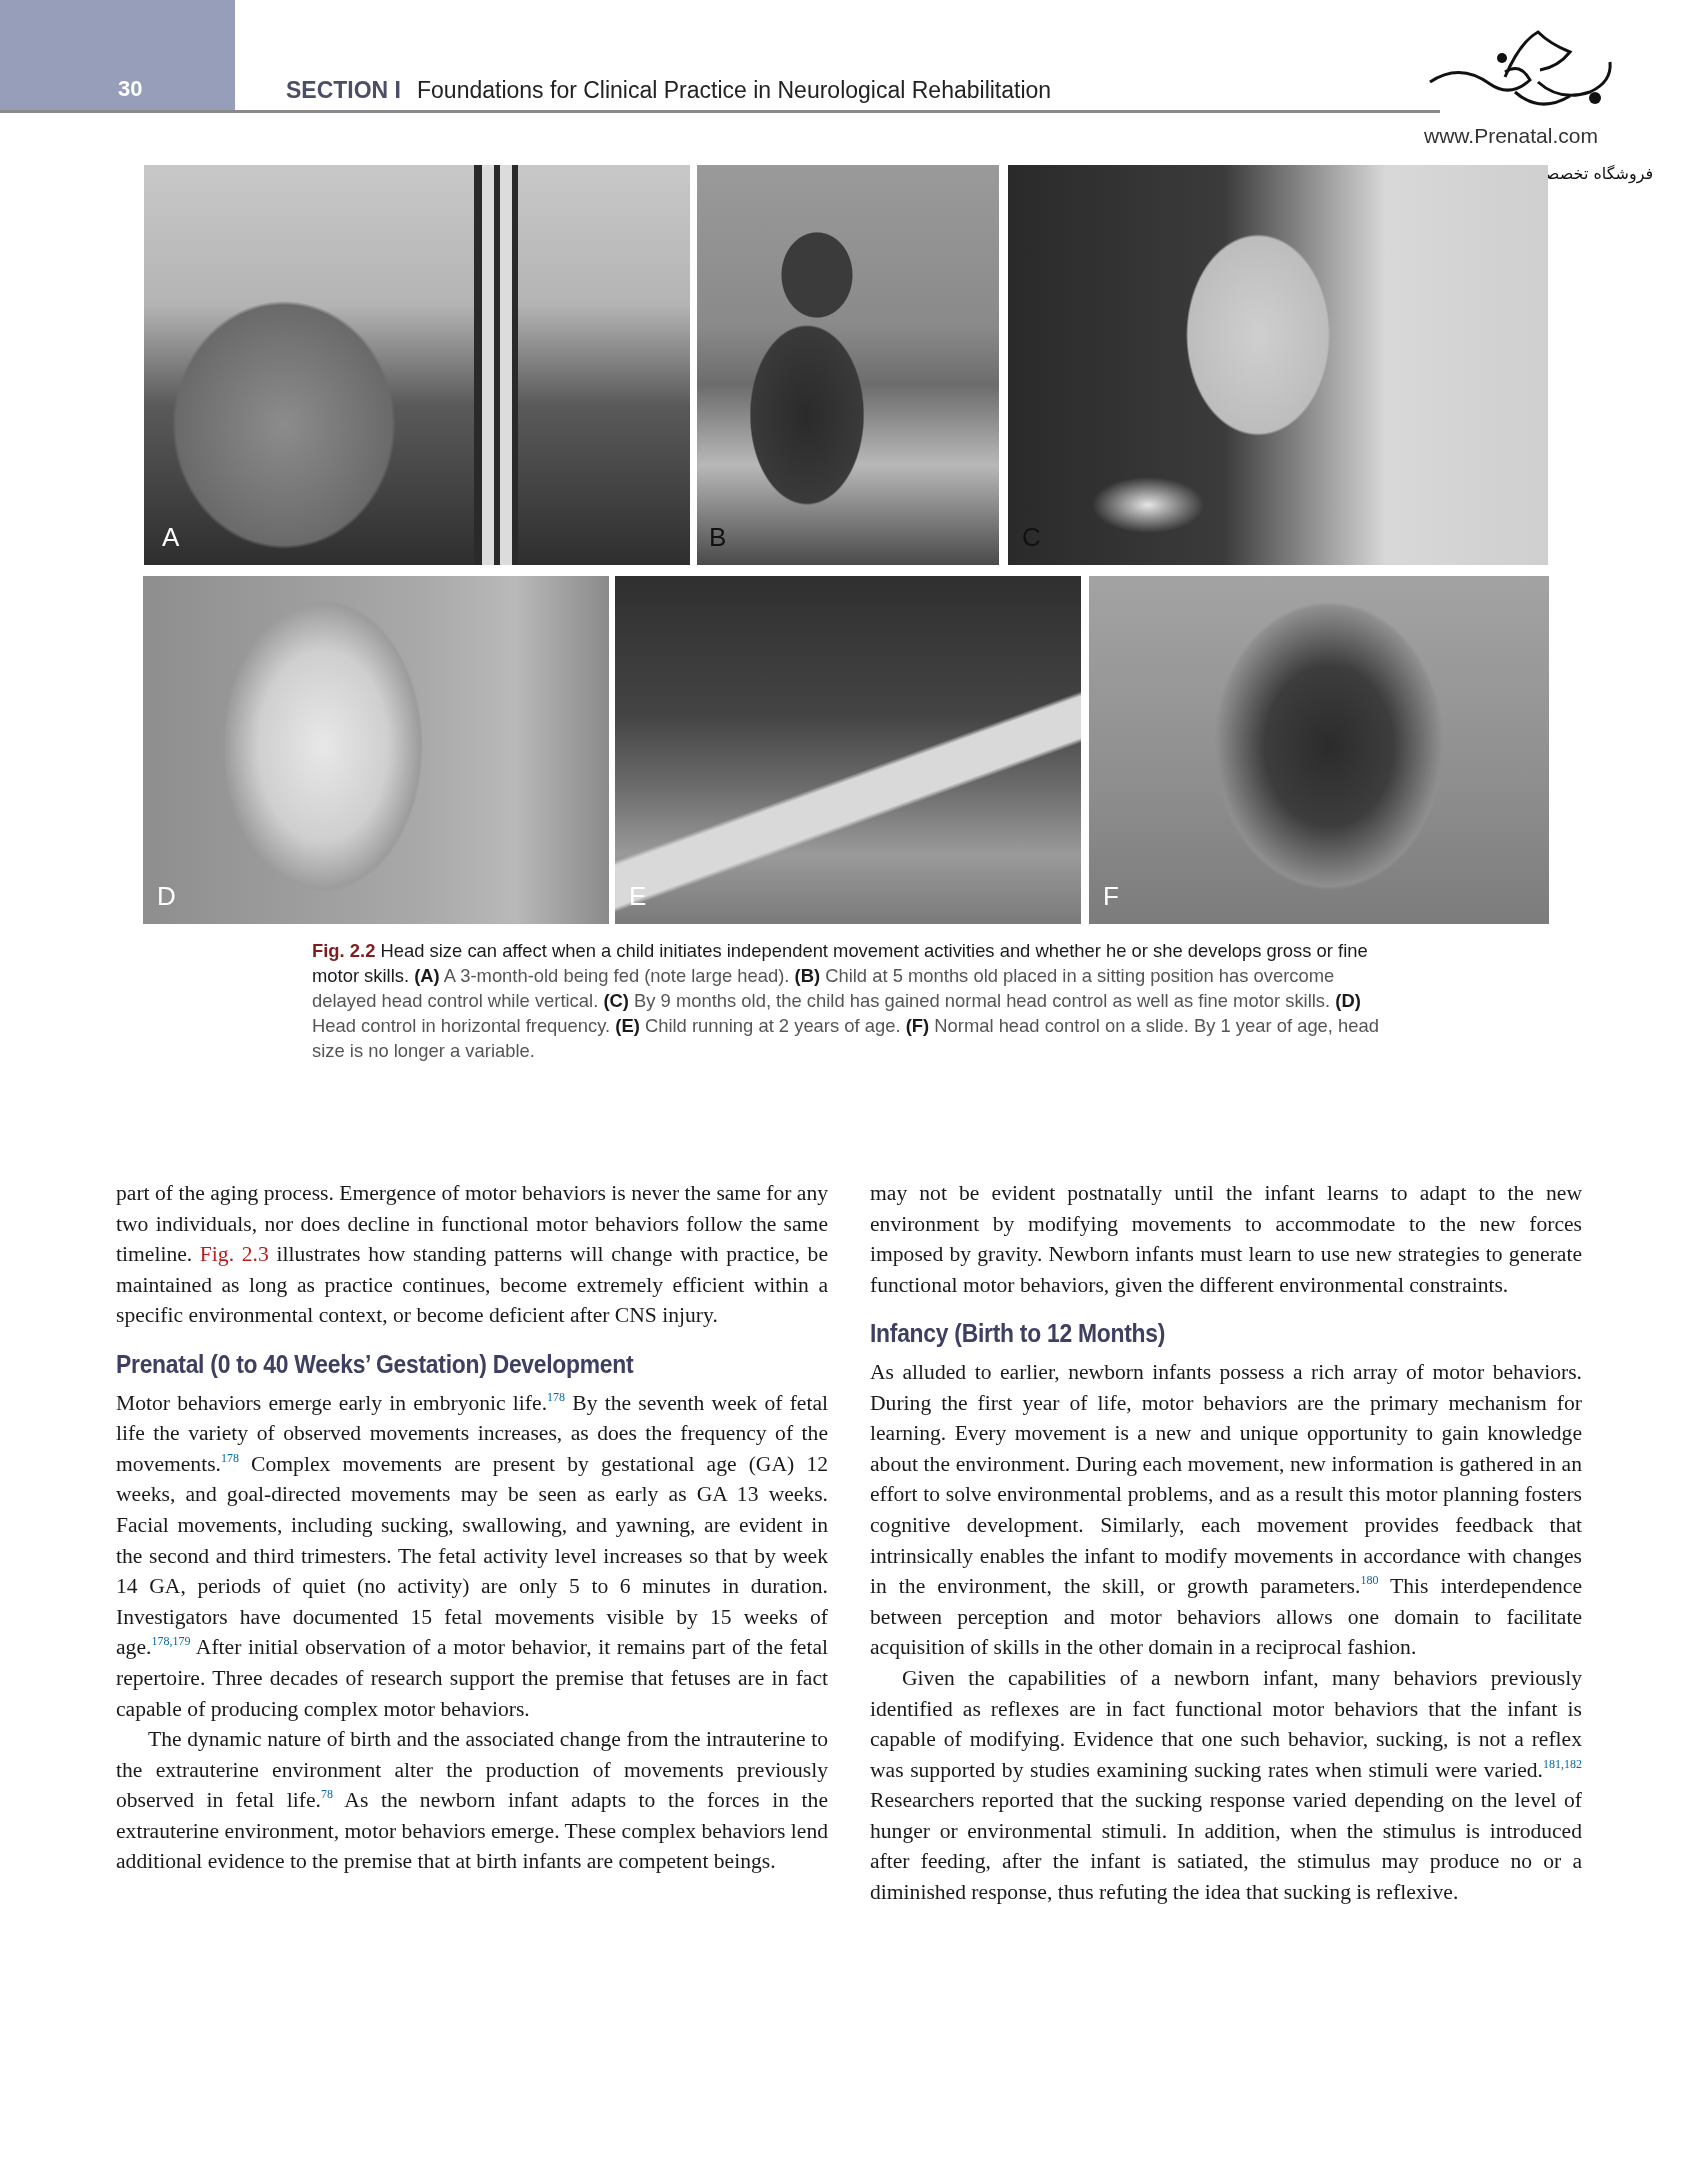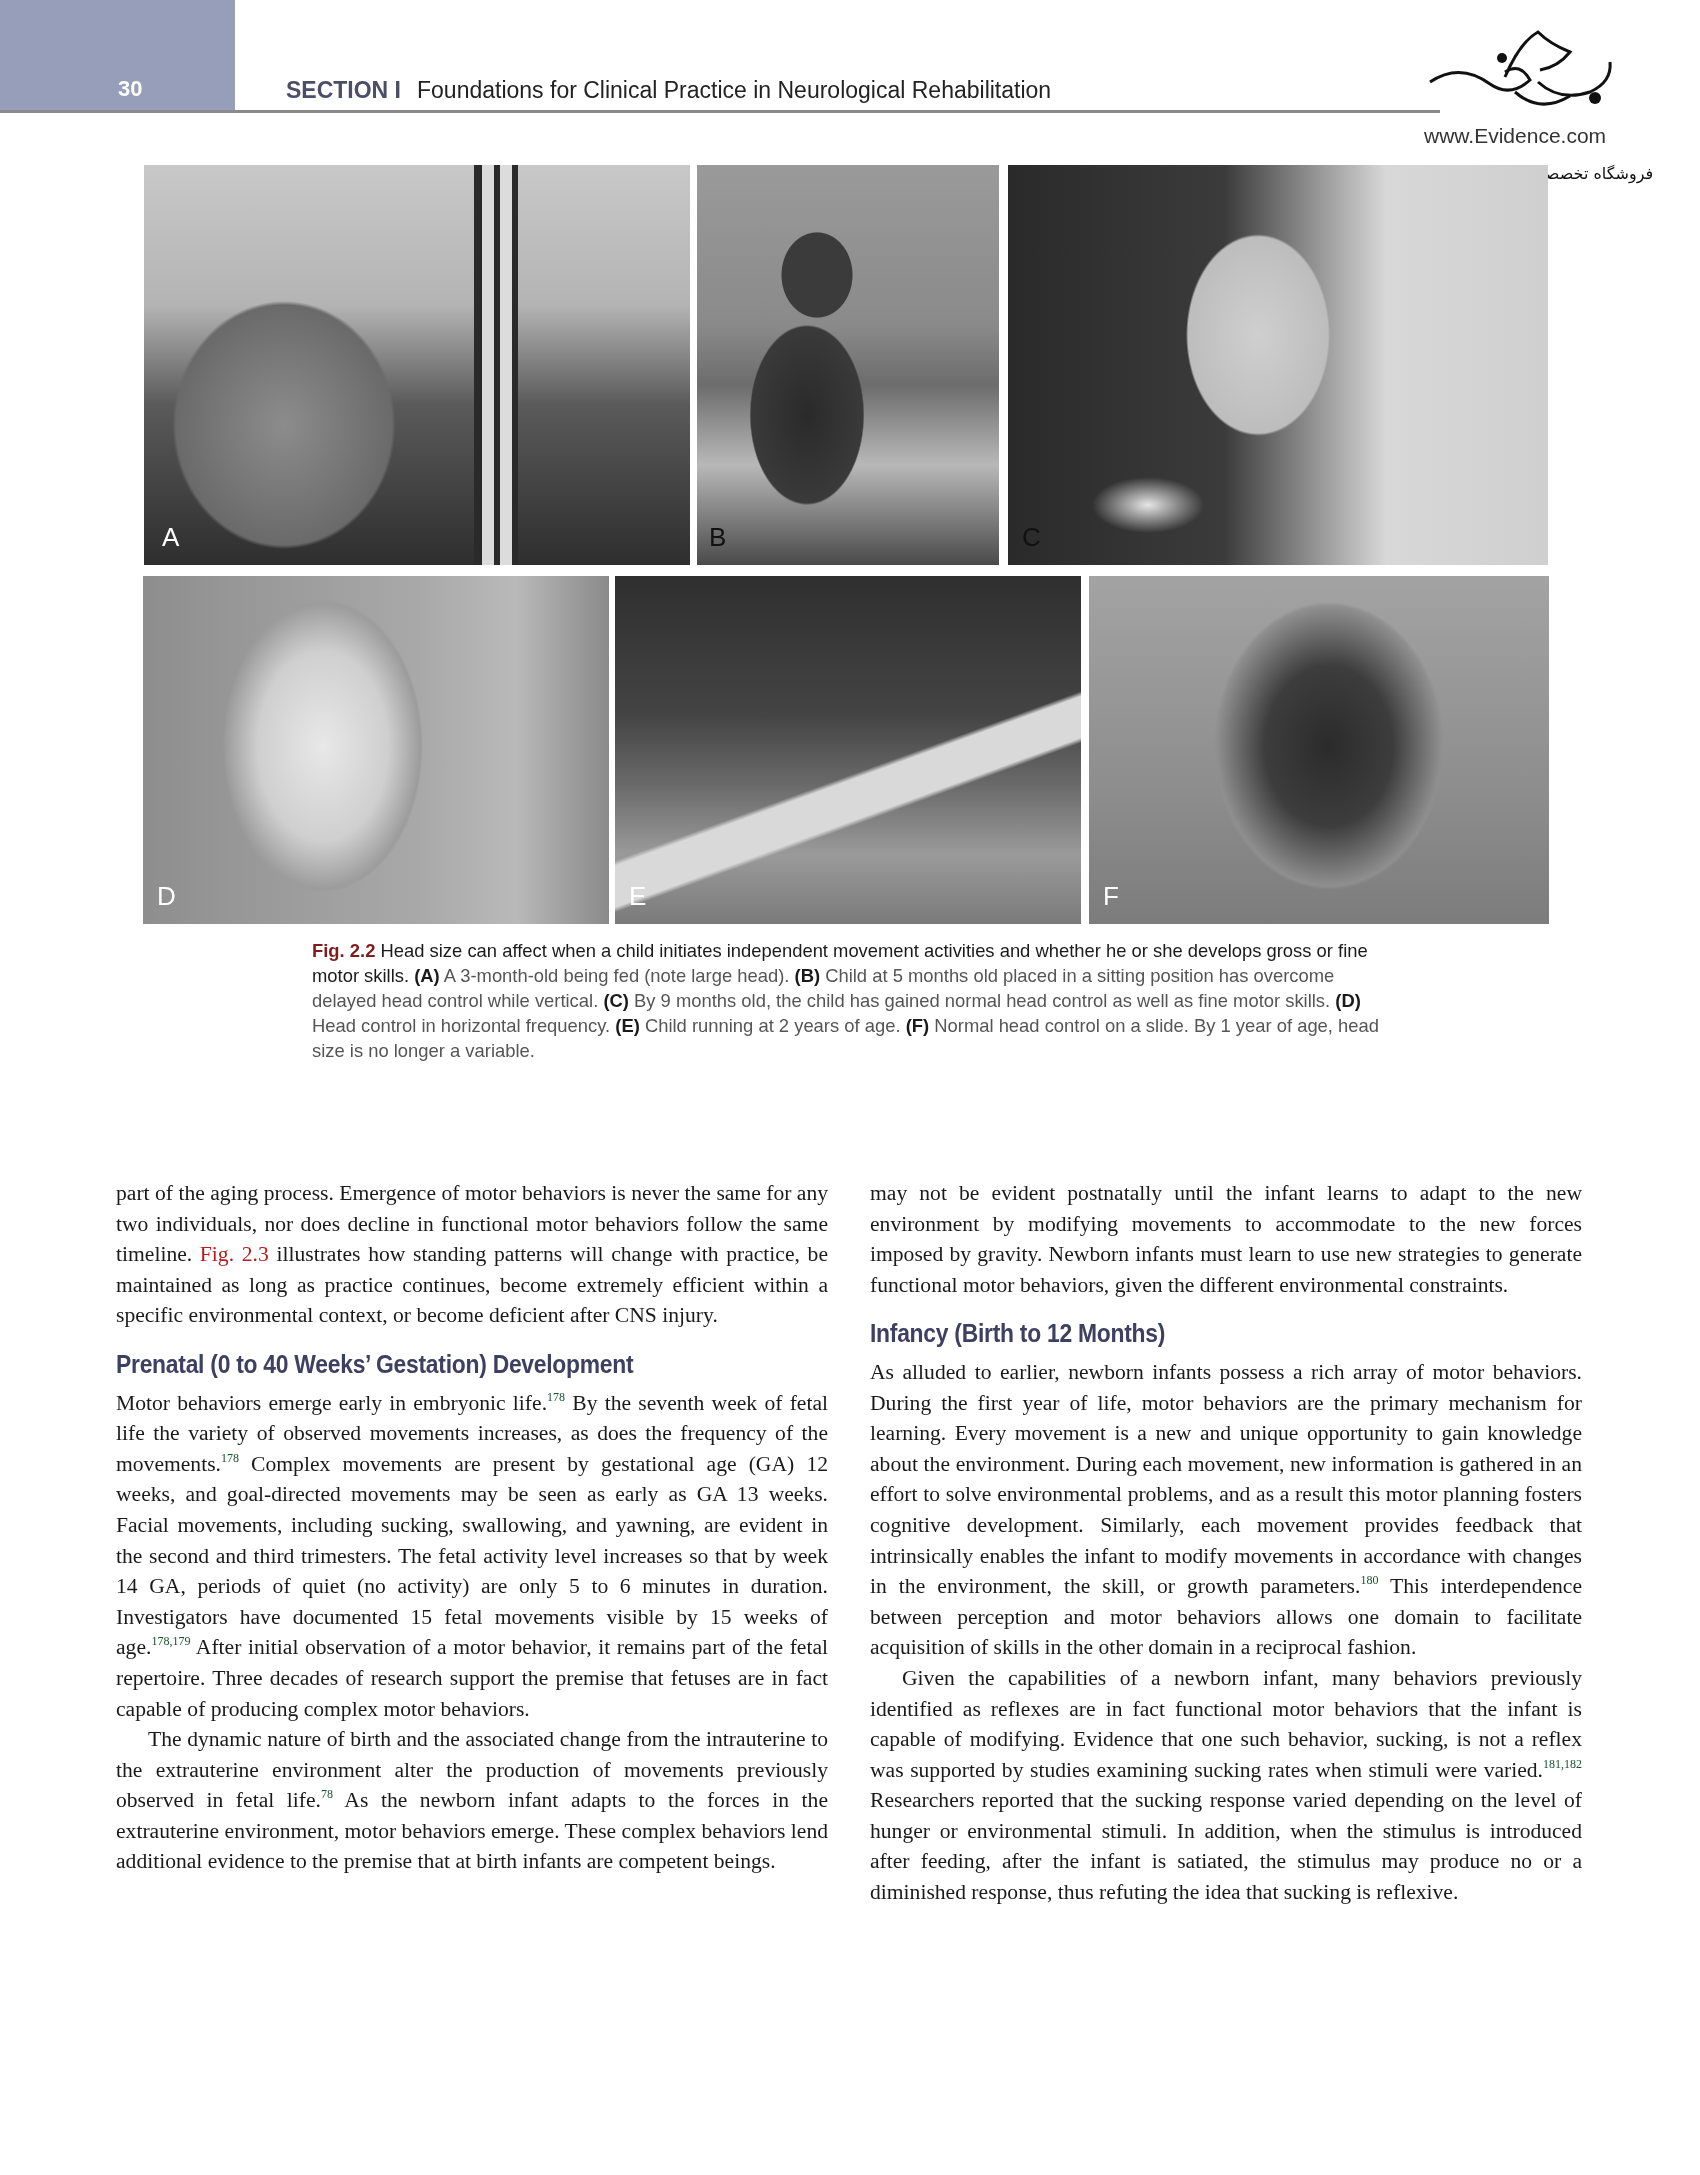--- a/index.html
+++ b/index.html
@@ -64,21 +64,21 @@
   .caption .lead { color: #1a1a1a; }
   .caption b { color: #1a1a1a; }
 
   
   .col { position: absolute; top: 1178px; width: 712px; font-size: 21.6px; line-height: 30.6px; text-align: justify; hyphens: manual; }
   .col-left { left: 116px; }
   .col-right { left: 870px; }
   .col p { margin: 0; }
   .col p.indent { text-indent: 32px; }
   .col h2 { font-family: "Liberation Sans", sans-serif; font-weight: bold; font-size: 26px; color: #3d4060; margin: 18px 0 8px 0; letter-spacing: -0.3px; transform: scaleX(0.88); transform-origin: left; white-space: nowrap; }
-  sup { font-size: 12px; color: #14532d; vertical-align: 9px; line-height: 0; margin-top: 7px; }
+  sup { font-size: 12px; color: #0369a1; vertical-align: 9px; line-height: 0; margin-top: 7px; }
   .xref { color: #b91c1c; }
 </style>
 </head>
 <body>
 
 <div class="page-tab">
   <span class="page-num">30</span>
 </div>
 <div class="header-rule"></div>
 <div class="running-head">
@@ -86,21 +86,21 @@
 </div>
 
 <svg class="wm-logo" viewBox="0 0 200 92">
   <path d="M10 60 Q40 40 70 62 Q90 76 110 58 Q100 40 85 50" fill="none" stroke="#111" stroke-width="3"></path>
   <path d="M85 55 Q100 20 118 10 Q130 22 150 30 Q138 45 120 48" fill="none" stroke="#111" stroke-width="3"></path>
   <path d="M118 60 Q140 80 170 70 Q192 60 190 40" fill="none" stroke="#111" stroke-width="3"></path>
   <path d="M95 70 Q120 92 150 74" fill="none" stroke="#111" stroke-width="3"></path>
   <circle cx="82" cy="36" r="5" fill="#111"></circle>
   <circle cx="175" cy="76" r="6" fill="#111"></circle>
 </svg>
-<div class="wm-url">www.Evidence.com</div>
+<div class="wm-url">www.Prenatal.com</div>
 <div class="wm-fa">فروشگاه تخصصی پزشکی جعفری نوین</div>
 
 <div class="photo" id="ph-a">
   <div class="ph-bg"></div>
   <span class="lbl lbl-a">A</span>
 </div>
 <div class="photo" id="ph-b">
   <div class="ph-bg"></div>
   <span class="lbl lbl-b">B</span>
 </div>

